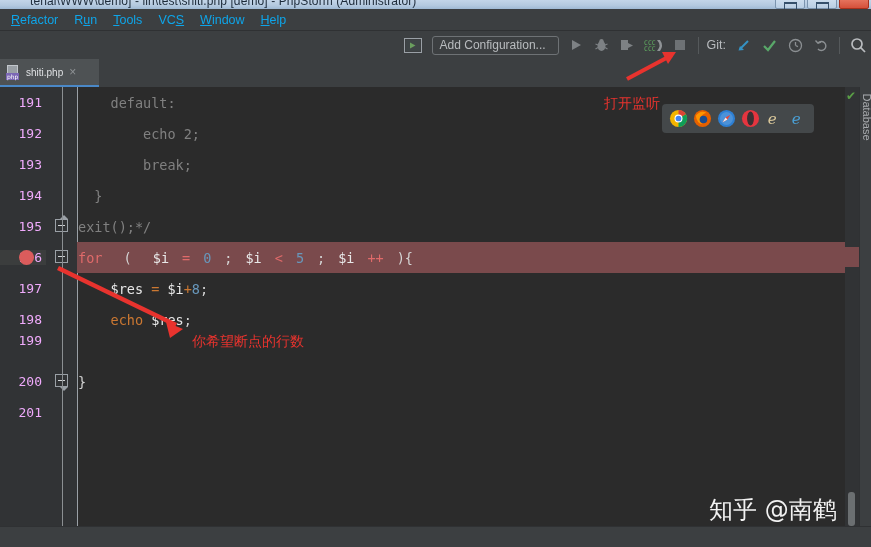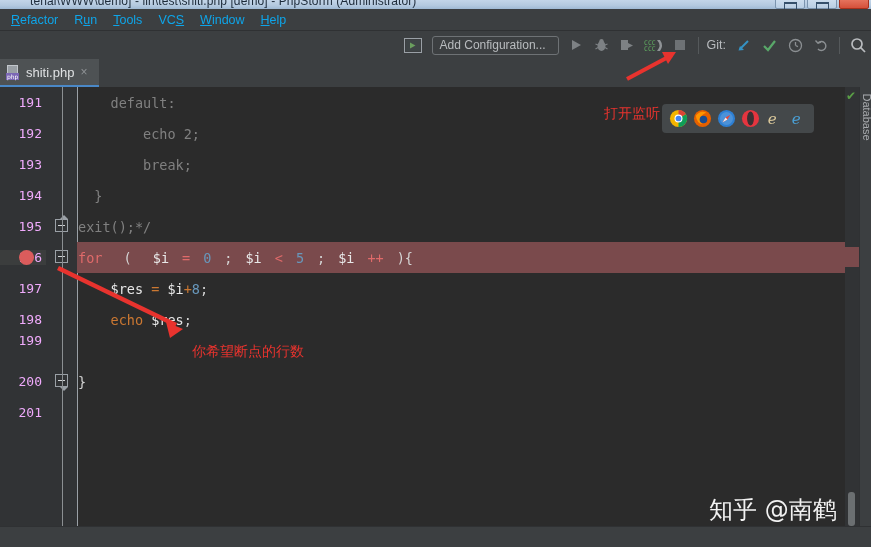--- a/index.html
+++ b/index.html
@@ -166,21 +166,21 @@
     position: absolute;
     left: 0; bottom: 0;
     font-size: 6px;
     color: #fff;
     background: #7b67b5;
     padding: 0 1px;
     line-height: 7px;
     font-family: "DejaVu Sans", sans-serif;
   }
   .tab-label {
-    font-size: 13px;
+    font-size: 10px;
     color: #dfe1e3;
     white-space: nowrap;
   }
   .tab-close {
     margin-left: 6px;
     font-size: 12px;
     color: #8e9295;
   }
 
   
@@ -354,21 +354,20 @@
     box-sizing: border-box;
   }
   .bicon { width: 19px; height: 19px; flex: none; }
 
   
   .annot {
     position: absolute;
     font-family: "DejaVu Sans", sans-serif;
     color: #e8332e;
     white-space: nowrap;
-    margin-top: 10px;
   }
   .annot-listen { left: 604px; top: 95px; font-size: 14px; }
   .annot-break  { left: 192px; top: 333px; font-size: 14px; }
   .arrow-svg { position: absolute; left: 0; top: 0; pointer-events: none; }
 
   
   .watermark {
     position: absolute;
     left: 709px; top: 494px;
     font-size: 24px;

